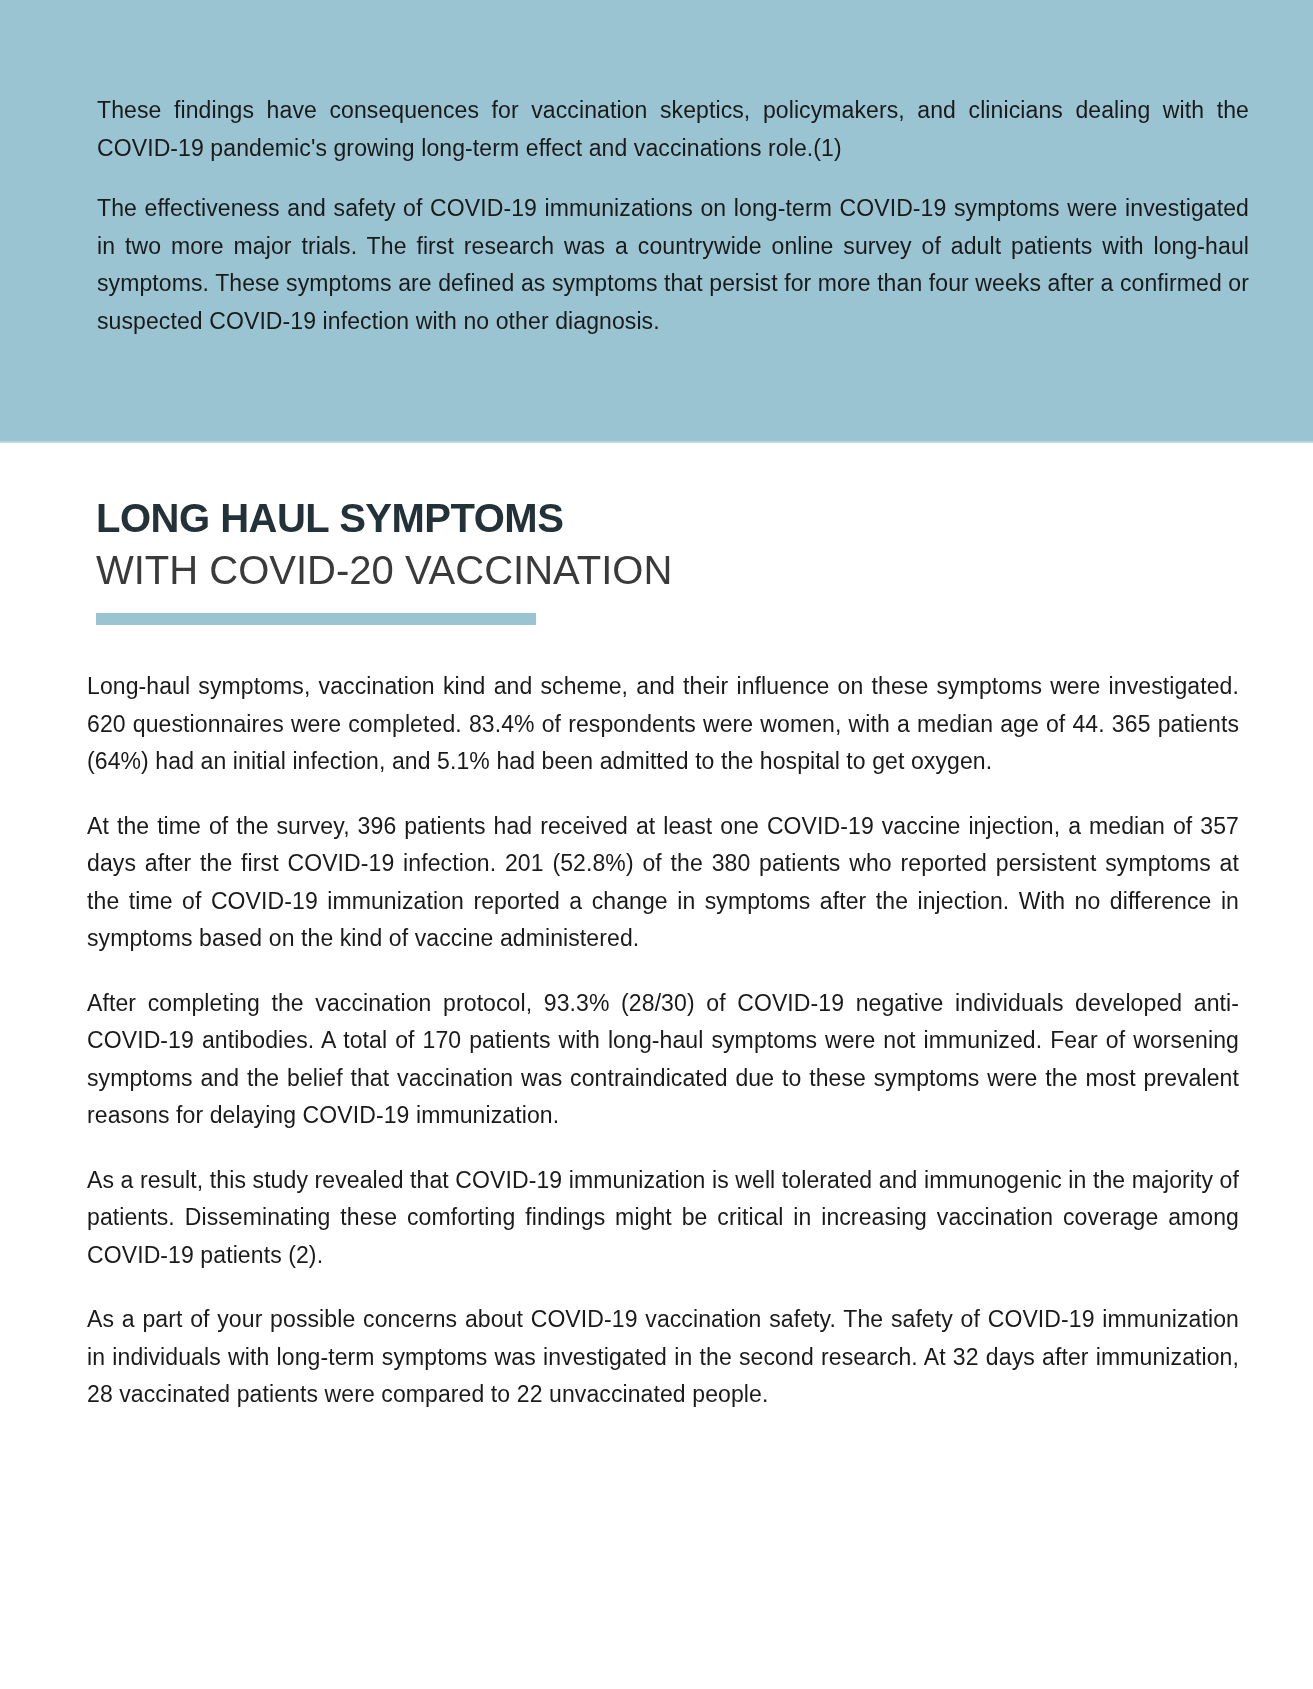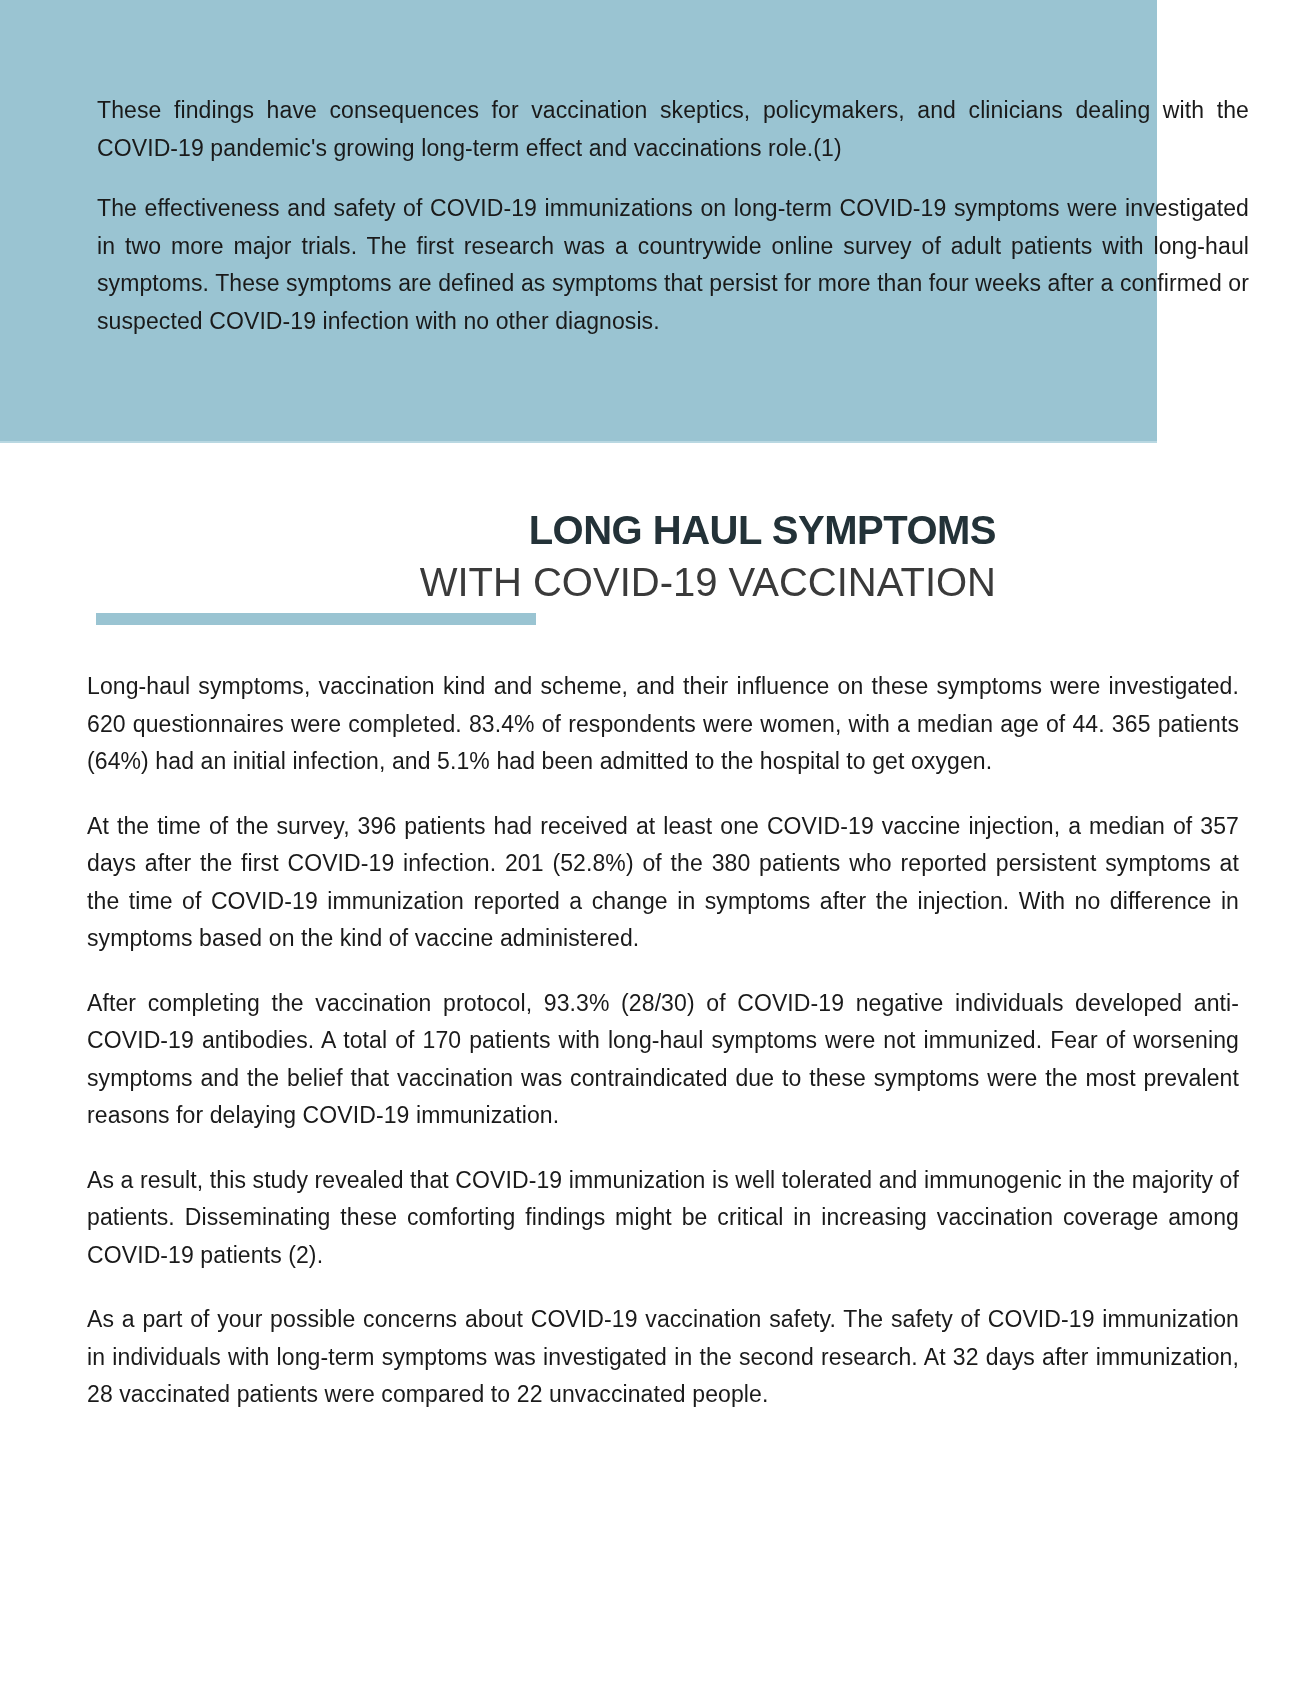--- a/index.html
+++ b/index.html
@@ -12,21 +12,21 @@
       height: 1689px;
       position: relative;
       overflow: hidden;
       font-family: "Liberation Sans", "DejaVu Sans", sans-serif;
       color: #1c1c1c;
     }
     .banner {
       position: absolute;
       left: 0;
       top: 0;
-      width: 1157px;
+      width: 1313px;
       height: 443px;
       background: #9ac4d2;
       border-bottom: 2px solid #b9d8e2;
       box-sizing: border-box;
     }
     .banner-inner {
       position: absolute;
       left: 97px;
       top: 92px;
       width: 1152px;
@@ -38,23 +38,22 @@
       text-align: justify;
       letter-spacing: 0.1px;
       color: #1a1a1a;
     }
     .banner .para + .para {
       margin-top: 23px;
     }
     .heading {
       position: absolute;
       left: 96px;
-      top: 504px;
+      top: 492px;
       width: 900px;
-      text-align: right;
     }
     .heading-bold {
       margin: 0;
       font-size: 40px;
       line-height: 52px;
       font-weight: bold;
       color: #233238;
       letter-spacing: -0.5px;
     }
     .heading-light {
@@ -88,21 +87,21 @@
 
 <div class="banner">
   <div class="banner-inner">
     <p class="para">These findings have consequences for vaccination skeptics, policymakers, and clinicians dealing with the COVID-19 pandemic's growing long-term effect and vaccinations role.(1)</p>
     <p class="para">The effectiveness and safety of COVID-19 immunizations on long-term COVID-19 symptoms were investigated in two more major trials. The first research was a countrywide online survey of adult patients with long-haul symptoms. These symptoms are defined as symptoms that persist for more than four weeks after a confirmed or suspected COVID-19 infection with no other diagnosis.</p>
   </div>
 </div>
 
 <div class="heading">
   <h1 class="heading-bold">LONG HAUL SYMPTOMS</h1>
-  <h2 class="heading-light">WITH COVID-19 VACCINATION</h2>
+  <h2 class="heading-light">WITH COVID-20 VACCINATION</h2>
 </div>
 
 <div class="divider"></div>
 
 <div class="body-text">
   <p class="para">Long-haul symptoms, vaccination kind and scheme, and their influence on these symptoms were investigated. 620 questionnaires were completed. 83.4% of respondents were women, with a median age of 44. 365 patients (64%) had an initial infection, and 5.1% had been admitted to the hospital to get oxygen.</p>
   <p class="para">At the time of the survey, 396 patients had received at least one COVID-19 vaccine injection, a median of 357 days after the first COVID-19 infection. 201 (52.8%) of the 380 patients who reported persistent symptoms at the time of COVID-19 immunization reported a change in symptoms after the injection. With no difference in symptoms based on the kind of vaccine administered.</p>
   <p class="para">After completing the vaccination protocol, 93.3% (28/30) of COVID-19 negative individuals developed anti-COVID-19 antibodies. A total of 170 patients with long-haul symptoms were not immunized. Fear of worsening symptoms and the belief that vaccination was contraindicated due to these symptoms were the most prevalent reasons for delaying COVID-19 immunization.</p>
   <p class="para">As a result, this study revealed that COVID-19 immunization is well tolerated and immunogenic in the majority of patients. Disseminating these comforting findings might be critical in increasing vaccination coverage among COVID-19 patients (2).</p>
   <p class="para">As a part of your possible concerns about COVID-19 vaccination safety. The safety of COVID-19 immunization in individuals with long-term symptoms was investigated in the second research. At 32 days after immunization, 28 vaccinated patients were compared to 22 unvaccinated people.</p>

